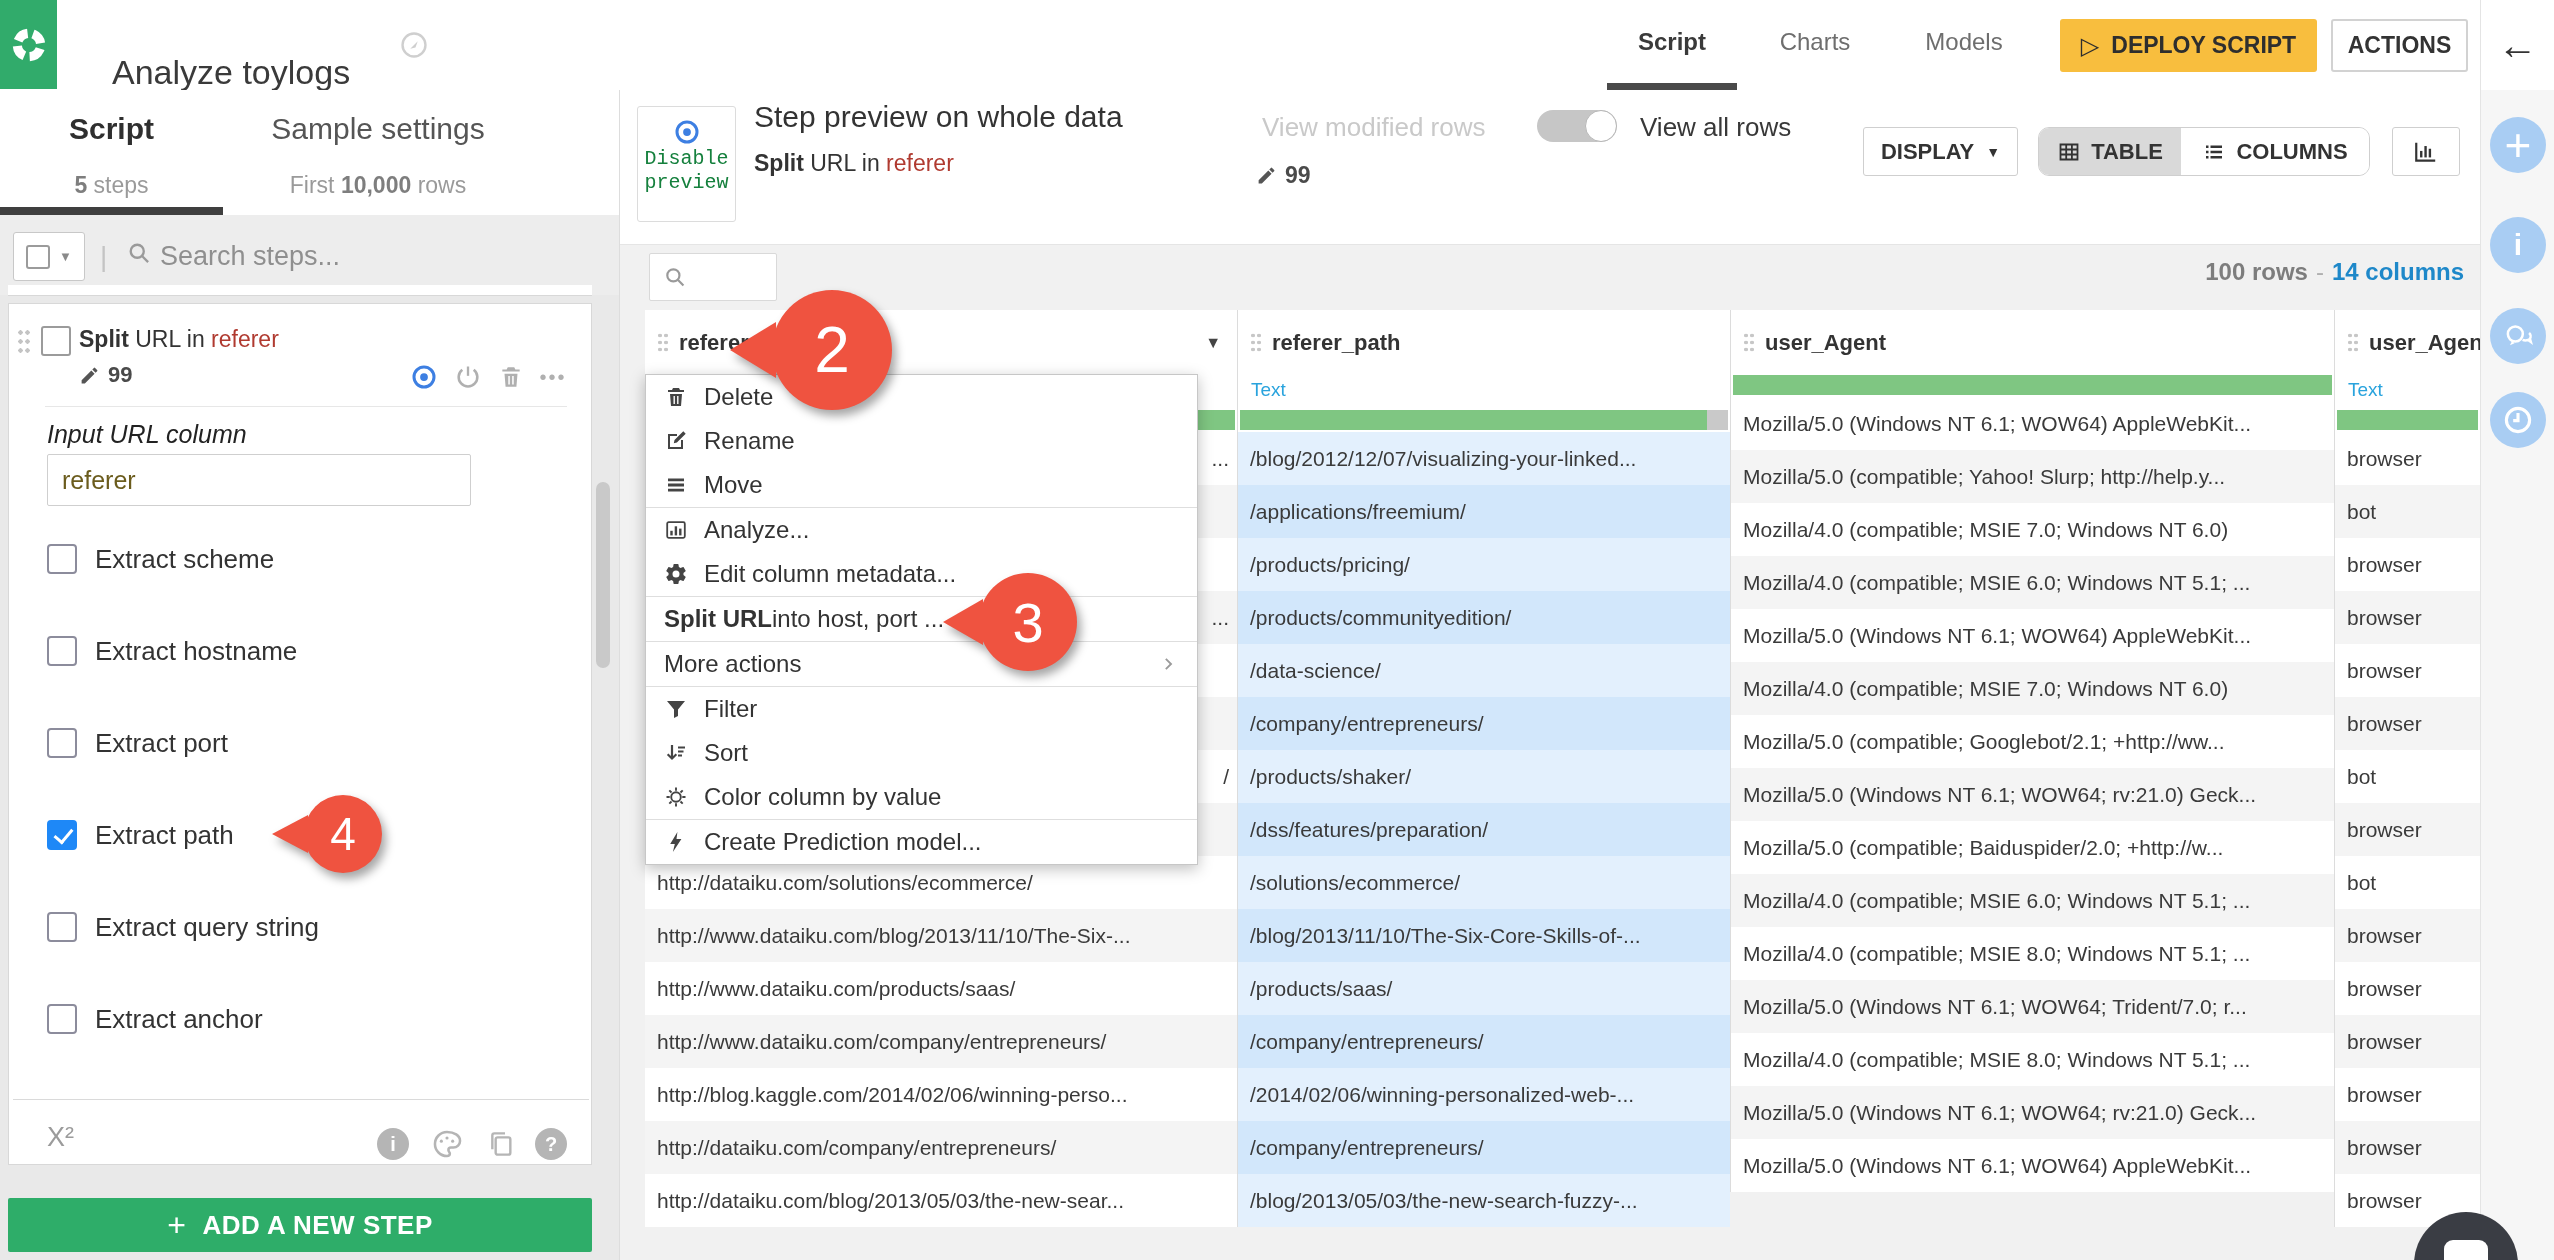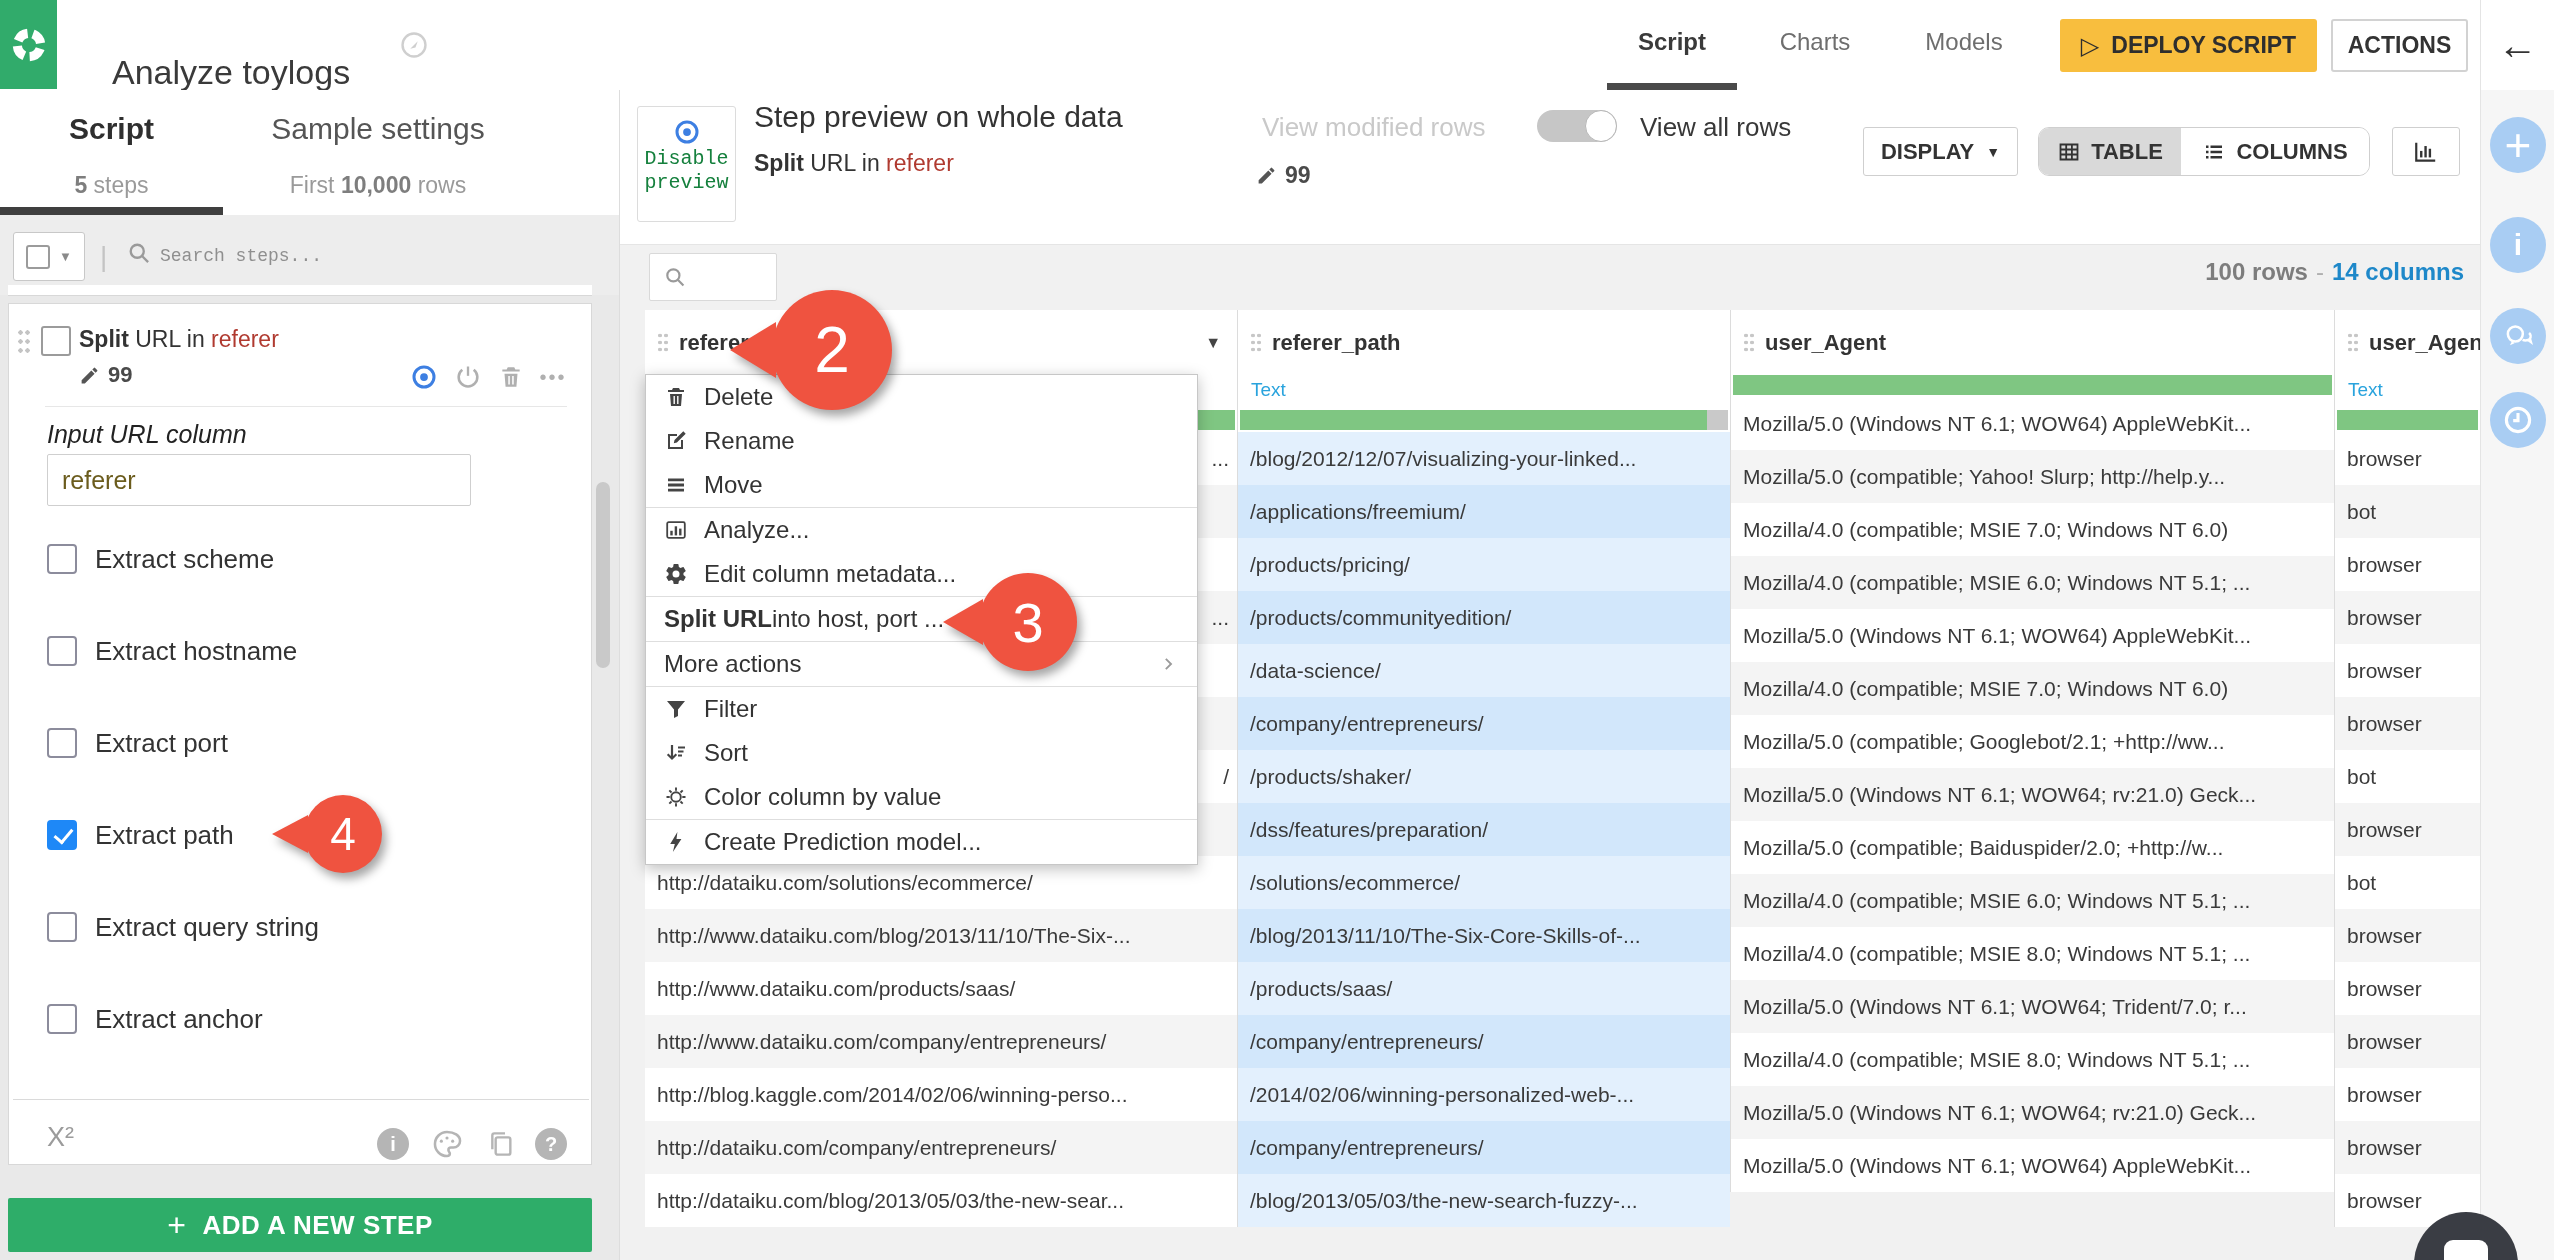--- a/index.html
+++ b/index.html
@@ -45,21 +45,21 @@
   .lp-tab .t2 b{color:#7e7e7e;}
   .lp-underline{position:absolute;left:0;top:117px;width:223px;height:8px;background:#3f3f3f;}
   .lp-toolbar{position:absolute;left:0;top:125px;width:100%;height:80px;background:#ededed;}
   .combo{position:absolute;left:13px;top:17px;width:72px;height:49px;background:#fff;border:1px solid #c8c8c8;border-radius:3px;
     display:flex;align-items:center;justify-content:center;gap:9px;cursor:pointer;box-sizing:border-box;}
   .combo .cbx{width:20px;height:20px;border:2px solid #9b9b9b;border-radius:3px;background:#fff;}
   .combo .car{font-size:13px;color:#8a8a8a;}
   .lp-pipe{position:absolute;left:100px;top:26px;font-size:28px;color:#c4c4c4;}
   .lp-mag{position:absolute;left:125px;top:24px;}
   .lp-search{position:absolute;left:158px;top:16px;width:380px;height:48px;border:none;background:transparent;outline:none;
-    font-size:18px;color:#555;font-family:Liberation Mono, monospace;}
+    font-size:27px;color:#555;font-family:Liberation Sans, sans-serif;}
   .lp-search::placeholder{color:#8f8f8f;}
   .lp-list{position:absolute;left:0;top:205px;width:100%;height:965px;background:#e9e9e9;}
   .prev-strip{position:absolute;left:8px;top:195px;width:584px;height:10px;background:#fff;border-bottom:1px solid #d8d8d8;}
 
   .step-card{position:absolute;left:8px;top:213px;width:584px;height:862px;background:#fff;border:1px solid #d8d8d8;box-sizing:border-box;}
   .dots-handle{position:absolute;left:8px;top:24px;width:14px;height:26px;
     background-image:radial-gradient(circle,#c4c4c4 2px,transparent 2.4px);background-size:7px 9px;}
   .step-cb{position:absolute;left:32px;top:22px;width:26px;height:26px;border:2px solid #9b9b9b;border-radius:3px;background:#fff;cursor:pointer;}
   .step-title{position:absolute;left:70px;top:22px;font-size:23px;white-space:nowrap;}
   .step-title .b{font-weight:700;}

